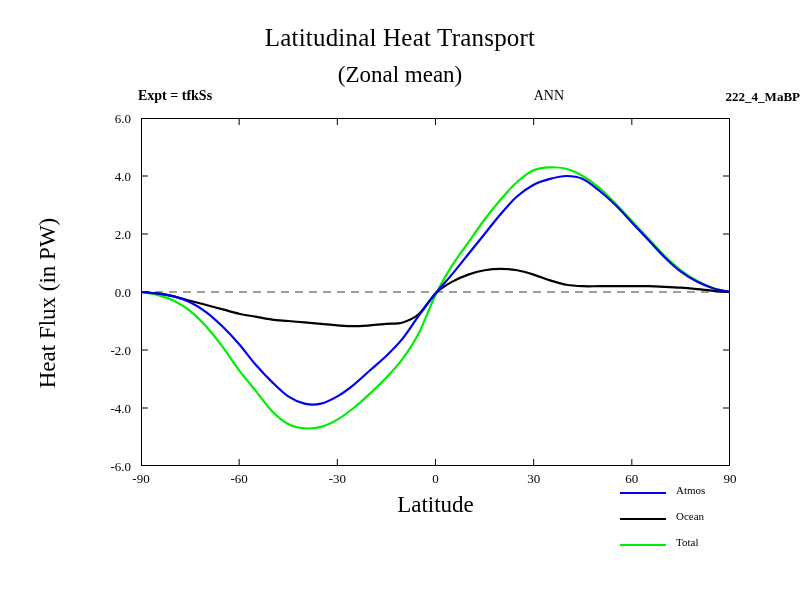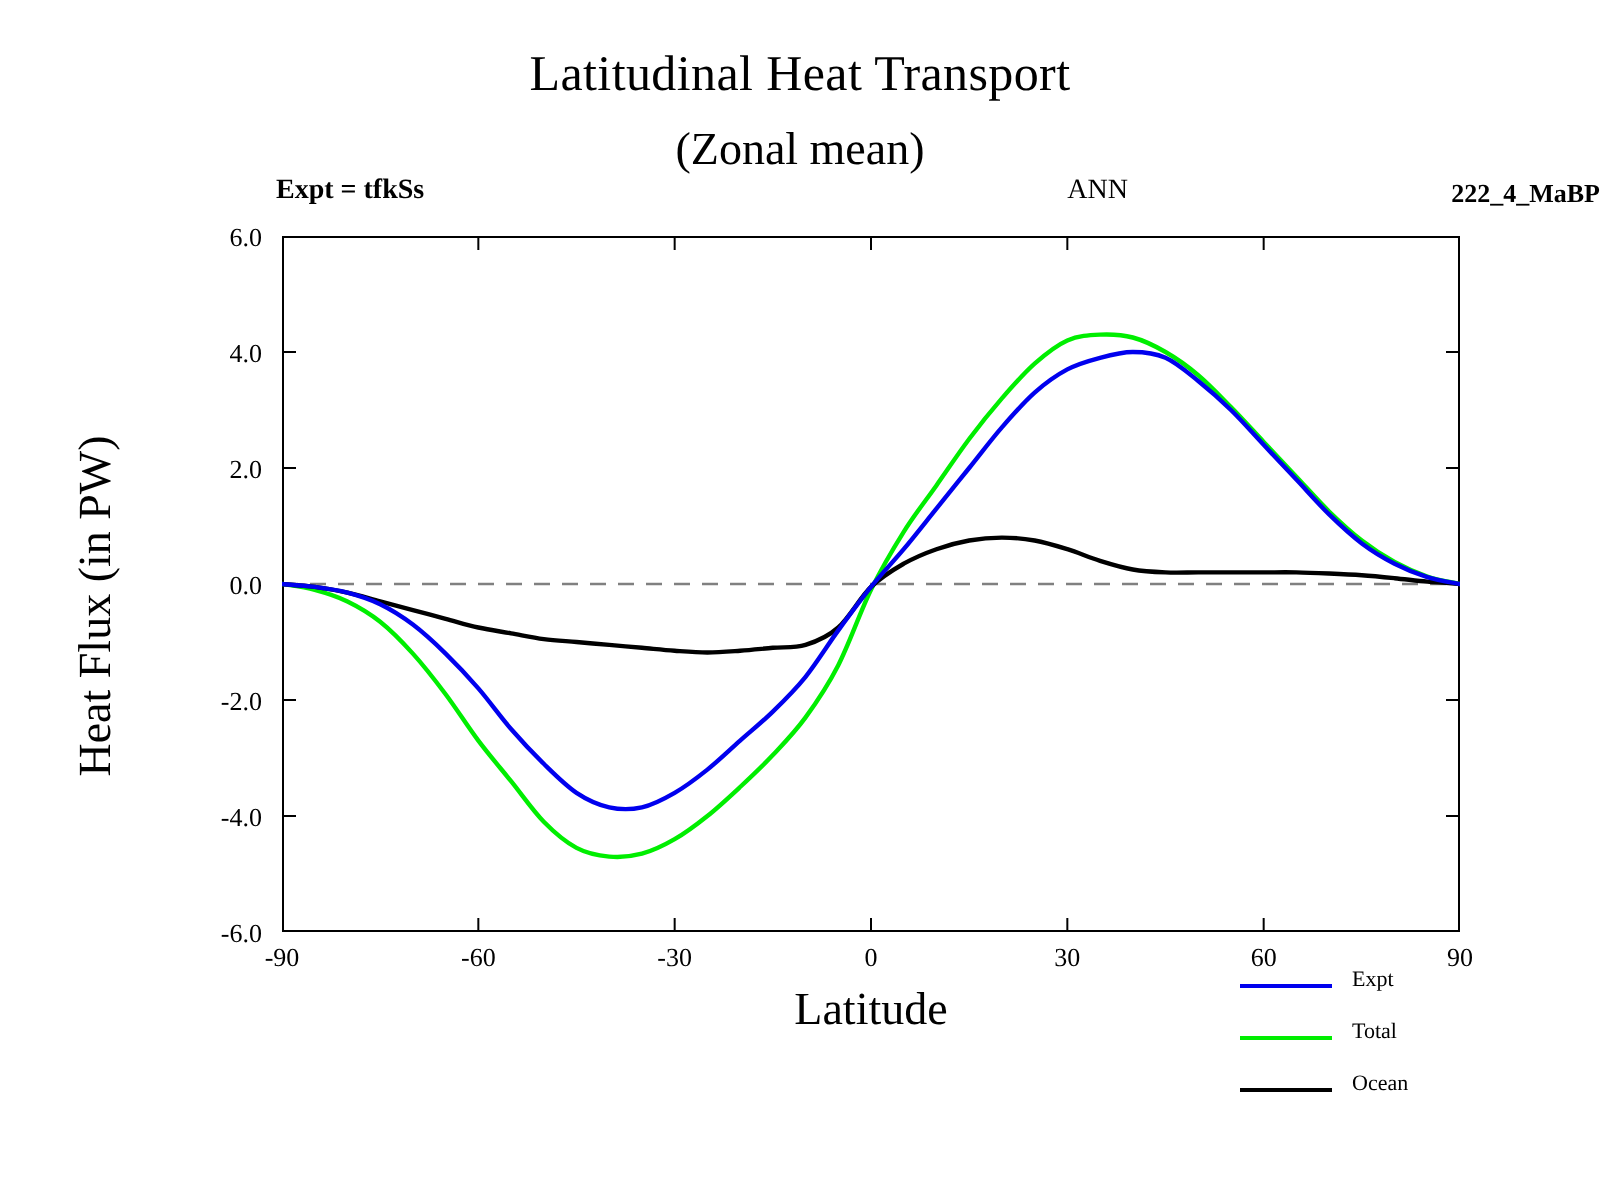--- a/index.html
+++ b/index.html
@@ -192,25 +192,25 @@
       <text x="131" y="355" text-anchor="end" class="tick-text">-2.0</text>
       <text x="131" y="297" text-anchor="end" class="tick-text">0.0</text>
       <text x="131" y="239" text-anchor="end" class="tick-text">2.0</text>
       <text x="131" y="181" text-anchor="end" class="tick-text">4.0</text>
       <text x="131" y="123" text-anchor="end" class="tick-text">6.0</text>
     </svg>
 
   <div class="legend">
     <div class="legend-row">
       <div class="legend-line" style="background: rgb(0, 0, 238);"></div>
-      <div class="legend-text">Expt</div>
+      <div class="legend-text">Atmos</div>
+    </div>
+    <div class="legend-row">
+      <div class="legend-line" style="background: rgb(0, 0, 0);"></div>
+      <div class="legend-text">Ocean</div>
     </div>
     <div class="legend-row">
       <div class="legend-line" style="background: rgb(0, 238, 0);"></div>
       <div class="legend-text">Total</div>
     </div>
-    <div class="legend-row">
-      <div class="legend-line" style="background: rgb(0, 0, 0);"></div>
-      <div class="legend-text">Ocean</div>
-    </div>
   </div>
 
 </div>
 
 </body></html>

